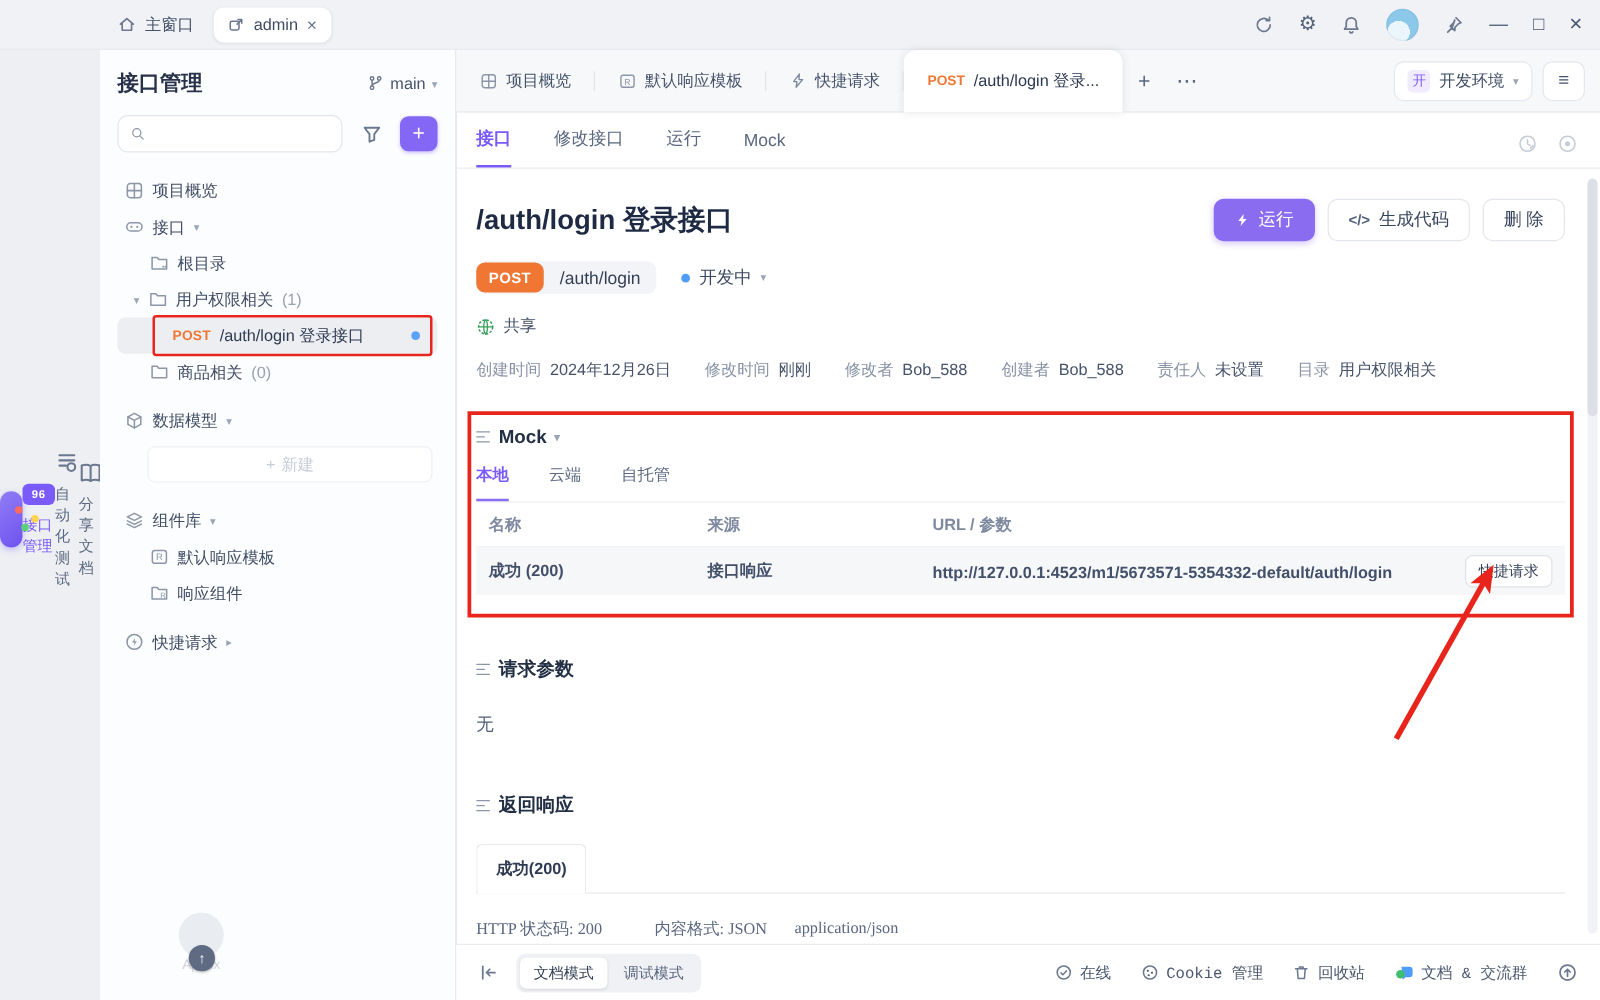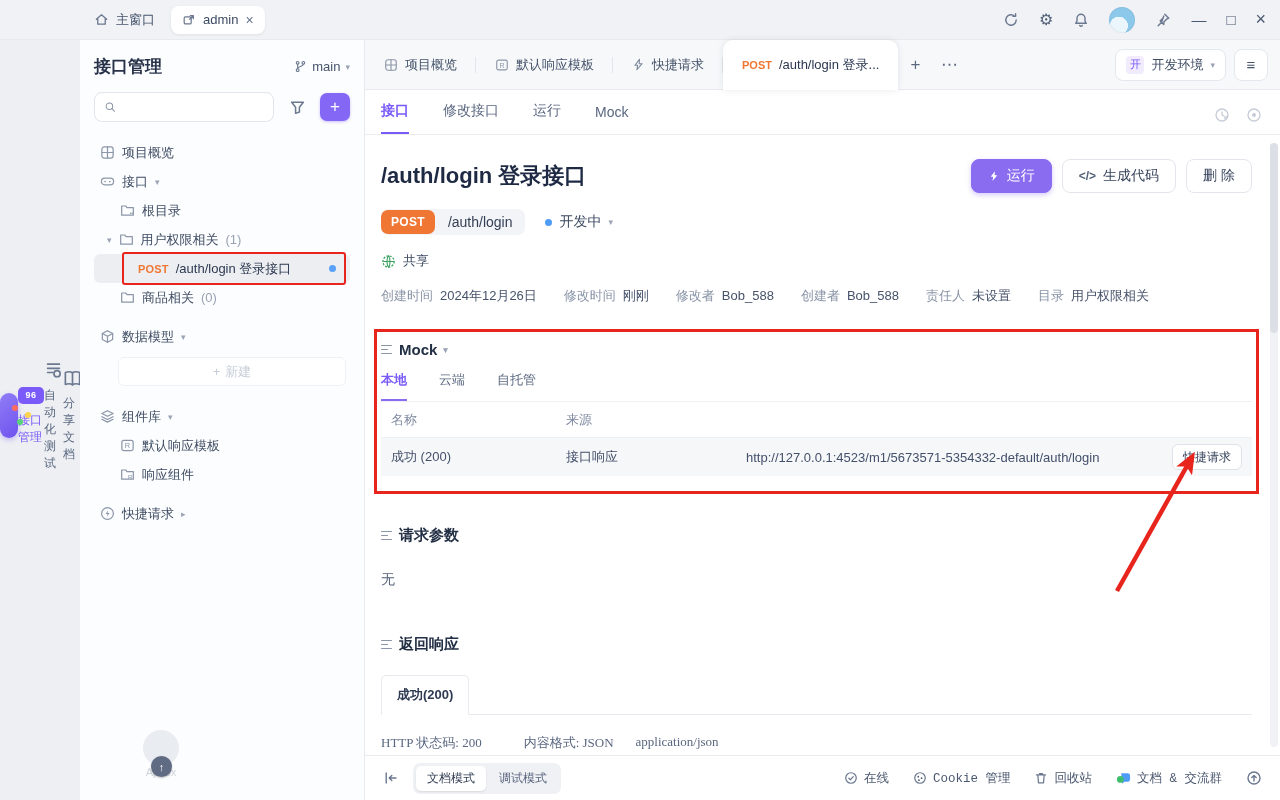--- a/index.html
+++ b/index.html
@@ -105,21 +105,21 @@
   .sec-ic i:nth-child(1){ width:11px; } .sec-ic i:nth-child(2){ width:7px; } .sec-ic i:nth-child(3){ width:11px; }
   .sec-head { display:flex; align-items:center; font-size:15px; font-weight:bold; color:#222f44; }
 
   .mock-sec { margin:24px -7px 0 -7px; padding:12px 7px 18px; position:relative; }
   .annot-mock { position:absolute; inset:0; border:3px solid #e8251d; pointer-events:none; z-index:20; }
   .mock-tabs { display:flex; gap:32px; margin-top:13px; border-bottom:1px solid #eef0f3; padding-bottom:0; }
   .mocktab { padding-bottom:10px; color:#5d6a82; cursor:pointer; border-bottom:2px solid transparent; font-size:13px; }
   .mocktab.active { color:#7a5af8; font-weight:bold; border-bottom-color:#8a6cf1; }
   .mtable-head { display:flex; align-items:center; height:36px; border-bottom:1px solid #eef0f3; color:#7e89a0; }
   .mtable-row { display:flex; align-items:center; height:38px; background:#f6f7f9; color:#43506a; }
-  .mc { padding-left:10px; }
+  .mc { padding-left:10px;font-weight:bold; }
   .mc.c1 { width:175px; flex:none; }
   .mc.c2 { width:180px; flex:none; }
   .mc.c3 { flex:1; min-width:0; overflow:hidden; text-overflow:ellipsis; white-space:nowrap; }
   .quick-btn { flex:none; margin:0 10px 0 12px; height:26px; border:1px solid #dfe3e9; background:#fff; border-radius:6px; padding:0 10px; font-size:12px; color:#37445c; display:flex; align-items:center; cursor:pointer; }
 
   .params-sec { margin-top:32px; }
   .empty-txt { margin-top:26px; font-size:14px; color:#55627a; }
 
   .resp-sec { margin-top:46px; }
   .resp-tabbar { margin-top:20px; border-bottom:1px solid #e7eaee; }
@@ -494,20 +494,21 @@
             <span class="caret" style="margin-left:6px">▾</span>
           </div>
           <div class="mock-tabs">
             <span class="mocktab active">本地</span>
             <span class="mocktab">云端</span>
             <span class="mocktab">自托管</span>
           </div>
           <div class="mtable-head">
             <span class="mc c1">名称</span>
             <span class="mc c2">来源</span>
+            <span class="mc c3">URL / 参数</span>
           </div>
           <div class="mtable-row">
             <span class="mc c1">成功 (200)</span>
             <span class="mc c2">接口响应</span>
             <span class="mc c3">http://127.0.0.1:4523/m1/5673571-5354332-default/auth/login</span>
             <button class="quick-btn">快捷请求</button>
           </div>
         </div>
 
         <div class="params-sec">

